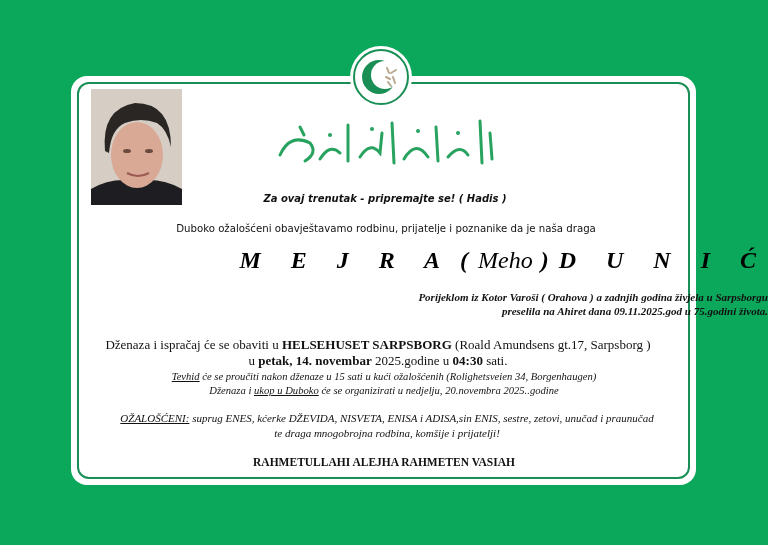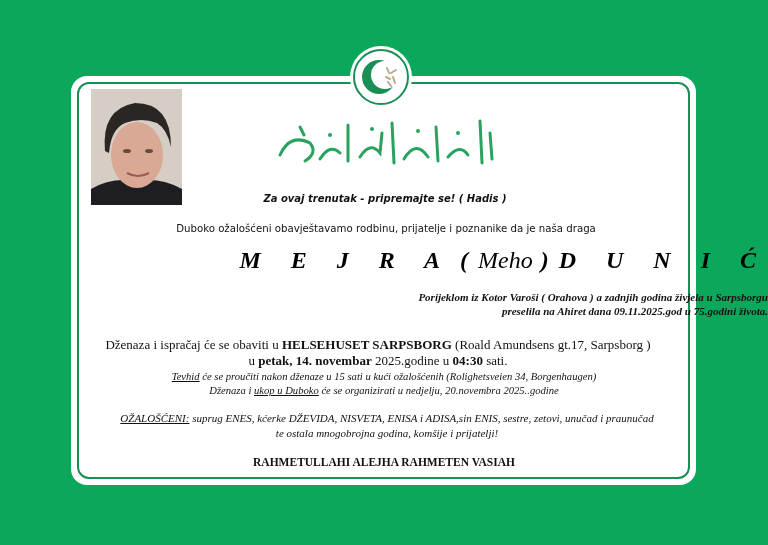--- a/index.html
+++ b/index.html
@@ -217,16 +217,16 @@
   </div>
   <div>
     <span>Dženaza i </span><u>ukop u Duboko</u><span> će se organizirati u nedjelju, 20.novembra 2025..godine</span>
   </div>
 </div>
 
 <div class="mourners">
   <div>
     <u>OŽALOŠĆENI:</u><span> suprug ENES, kćerke DŽEVIDA, NISVETA, ENISA i ADISA,sin ENIS, sestre, zetovi, unučad i praunučad</span>
   </div>
-  <div>te ostala mnogobrojna godina, komšije i prijatelji!</div>
+  <div>te draga mnogobrojna rodbina, komšije i prijatelji!</div>
 </div>
 
 <div class="rahmet">RAHMETULLAHI ALEJHA RAHMETEN VASIAH</div>
 
 </body></html>

